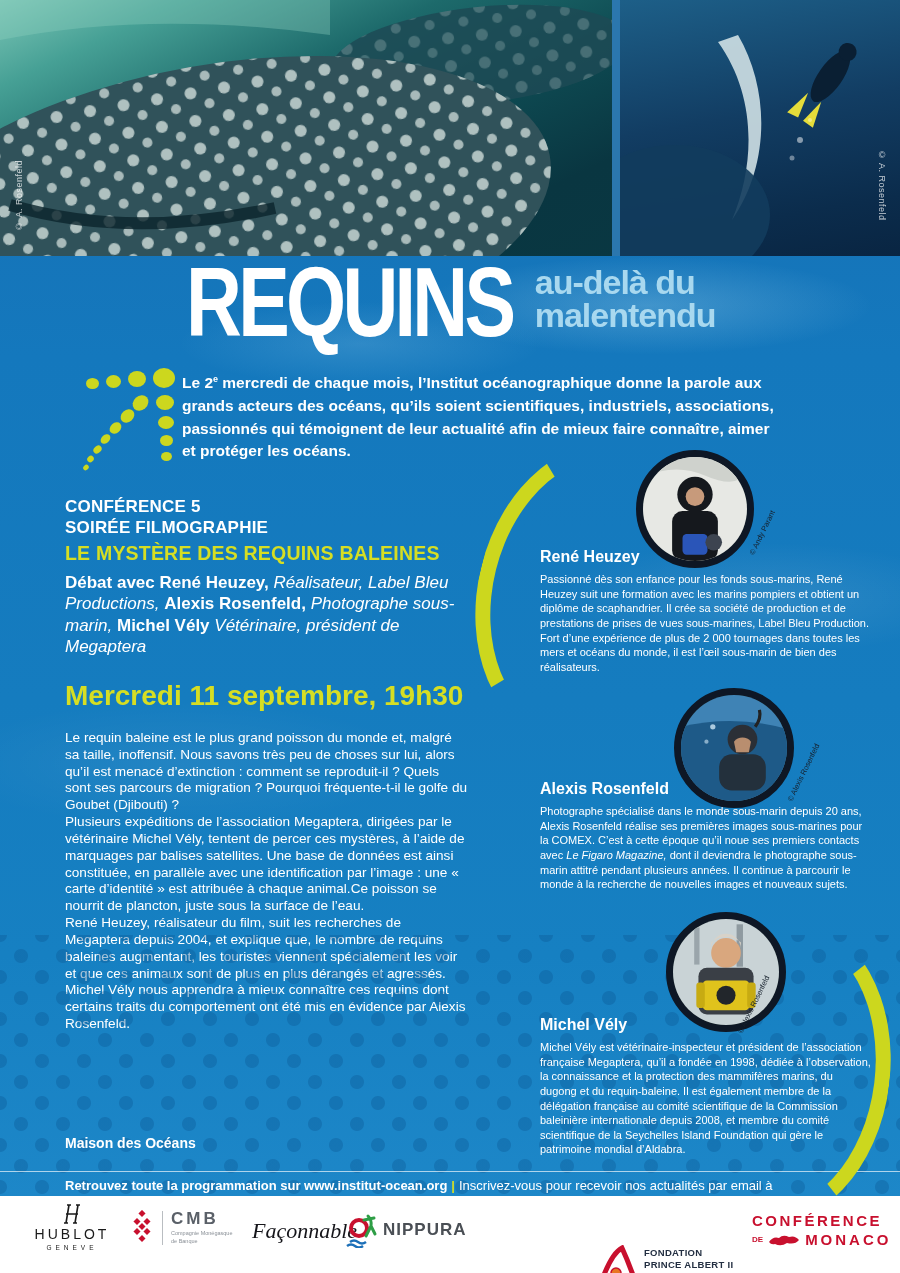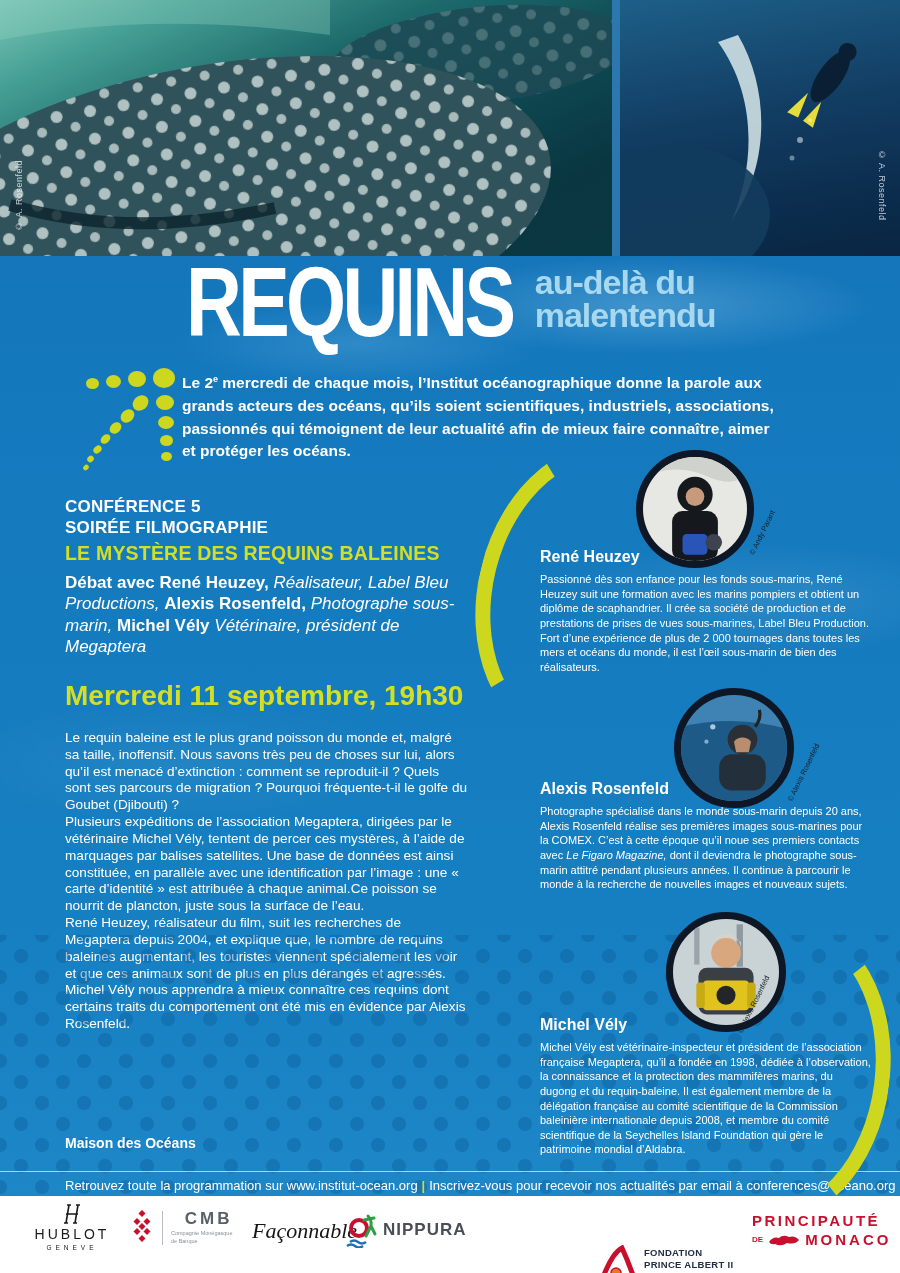--- a/index.html
+++ b/index.html
@@ -74,30 +74,30 @@
     background-image:
       radial-gradient(circle, rgba(11,88,148,.8) 6.5px, rgba(11,88,148,0) 7.5px),
       radial-gradient(circle, rgba(11,88,148,.8) 6.5px, rgba(11,88,148,0) 7.5px);
     background-size:42px 42px,42px 42px;background-position:0 0,21px 21px;}
   
   .footer-venue{position:absolute;left:65px;top:1134px;font-size:14px;font-weight:bold;line-height:1.3;}
   .footer-address{position:absolute;left:65px;top:1220px;font-size:10px;font-weight:bold;}
   .sep{color:#d6de23;font-weight:bold;padding:0 4px;}
   .footer-rule{position:absolute;left:0;top:1171px;width:900px;height:1px;background:rgba(255,255,255,.65);}
   .footer-program{position:absolute;left:65px;top:1178px;font-size:13px;}
-  .footer-program b{font-weight:normal;}
+  .footer-program b{font-weight:bold;}
   
   .footer-white{position:absolute;left:0;top:1196px;width:900px;height:77px;background:#ffffff;color:#222;z-index:5;}
   .logo{position:absolute;display:flex;flex-direction:column;align-items:center;}
   .logo-hublot{left:34px;top:8px;width:76px;}
   .hublot-name{font-size:14px;letter-spacing:3px;color:#1a1a1a;margin-top:2px;}
   .hublot-city{font-size:6.5px;letter-spacing:4px;color:#1a1a1a;margin-top:2px;}
   .logo-cmb{left:130px;top:14px;flex-direction:row;align-items:center;}
   .cmb-divider{width:1px;height:34px;background:#b9bdc1;margin:0 8px;}
-  .cmb-abbr{font-size:17px;letter-spacing:3px;color:#5a6068;font-weight:bold;line-height:1;text-align:right;}
+  .cmb-abbr{font-size:17px;letter-spacing:3px;color:#5a6068;font-weight:bold;line-height:1;}
   .cmb-full{font-size:5.5px;color:#8a9097;margin-top:3px;line-height:1.4;}
   .logo-fac{left:252px;top:22px;font-family:"Liberation Serif",serif;font-style:italic;font-size:22px;color:#15151a;}
   .logo-nippura{left:344px;top:16px;flex-direction:row;align-items:center;}
   .nippura-text{font-size:17px;font-weight:bold;color:#4a4f55;letter-spacing:1px;margin-left:5px;}
   .logo-fondation{left:598px;top:14px;flex-direction:row;align-items:flex-end;margin-top:35px;}
   .fondation-text{font-size:9.5px;font-weight:bold;color:#232f42;line-height:1.25;margin-left:6px;letter-spacing:.3px;}
   .logo-princ{left:752px;top:16px;align-items:flex-start;}
   .princ-l1{font-size:15px;font-weight:bold;color:#c8102e;letter-spacing:2.5px;line-height:1.2;}
   .princ-l2{display:flex;align-items:center;margin-top:1px;}
   .princ-de{font-size:8px;color:#c8102e;font-weight:bold;margin-right:4px;}
@@ -291,21 +291,21 @@
         <circle cx="18" cy="28" r="5" fill="#e87722"></circle>
         <circle cx="18" cy="28" r="5" fill="none" stroke="#c8102e" stroke-width="1.5"></circle>
       </svg>
       <div class="fondation-text">
         <div>FONDATION</div>
         <div>PRINCE ALBERT II</div>
         <div>DE MONACO</div>
       </div>
     </div>
     <div class="logo logo-princ">
-      <div class="princ-l1">PRINCIPAUTÉ</div>
+      <div class="princ-l1">CONFÉRENCE</div>
       <div class="princ-l2">
         <span class="princ-de">DE</span>
         <svg width="34" height="16" viewBox="0 0 34 16">
           <path d="M2 10 Q6 4 12 6 Q16 2 22 5 Q28 3 32 8 Q28 13 20 11 Q14 15 8 12 Q4 13 2 10 Z" fill="#c8102e"></path>
         </svg>
         <span class="princ-monaco">MONACO</span>
       </div>
     </div>
   </div>
 

